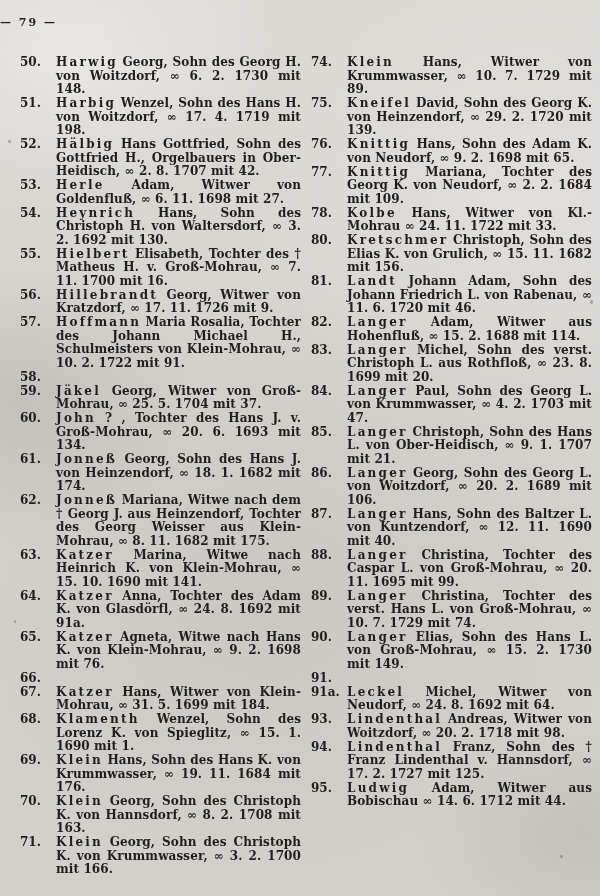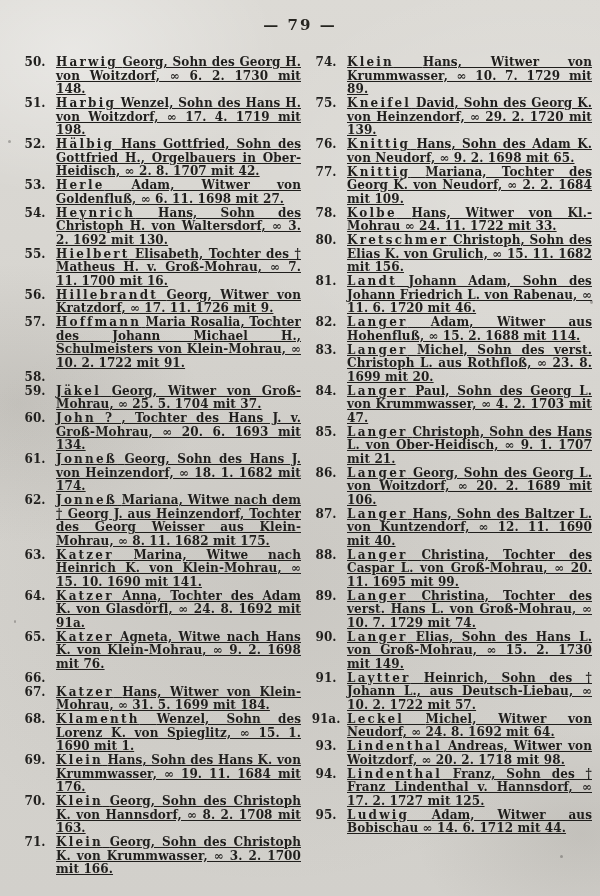--- a/index.html
+++ b/index.html
@@ -14,37 +14,37 @@
       radial-gradient(ellipse 500px 420px at 45% 65%, rgba(108,104,96,.10), transparent 72%),
       radial-gradient(ellipse 260px 200px at 3% 45%, rgba(100,96,88,.16), transparent 70%),
       radial-gradient(ellipse 240px 160px at 97% 93%, rgba(100,96,88,.14), transparent 70%),
       linear-gradient(180deg, #dcdad5 0%, #d6d4cf 40%, #d2d0cb 100%);
     font-family:"DejaVu Serif", serif;
     color:#201f1d;
   }
   .speck{position:absolute;border-radius:50%;background:rgba(60,58,54,.35);filter:blur(.4px);}
   .page-header{
     position:absolute;top:16px;left:0;width:100%;
-    text-align:center;
-    font-size:15px;font-weight:bold;letter-spacing:2px;
+    text-align:left;
+    font-size:11px;font-weight:bold;letter-spacing:2px;
     color:#25241f;
   }
   .columns{
     position:absolute;top:56px;left:20px;
     width:572px;
     display:flex;gap:10px;
     font-size:12px;font-weight:bold;line-height:13.5px;
   }
   .column{width:281px;}
   .entry{display:flex;margin:0 0 .5px 0;}
   .entry .num{
-    flex:none;width:30px;text-align:center;padding-right:6px;
+    flex:none;width:30px;text-align:left;padding-right:6px;
     white-space:nowrap;
   }
-  .entry .body{flex:1;text-align:justify;text-decoration:underline;}
+  .entry .body{flex:1;text-align:justify;}
   .entry .name{letter-spacing:2.2px;}
   .entry .rest{letter-spacing:.1px;}
 </style>
 </head>
 <body>
 
 <div class="page">
 
   <div class="page-header">— 79 —</div>
 
@@ -241,21 +241,20 @@
     <span class="body"><span class="name">Langer</span> <span class="rest">Christina, Tochter des verst. Hans L. von Groß-Mohrau, ∞ 10. 7. 1729 mit 74.</span></span>
   </div>
 
   <div class="entry">
     <span class="num">90.</span>
     <span class="body"><span class="name">Langer</span> <span class="rest">Elias, Sohn des Hans L. von Groß-Mohrau, ∞ 15. 2. 1730 mit 149.</span></span>
   </div>
 
   <div class="entry">
     <span class="num">91.</span>
-    <span class="body"><span class="name">Laytter</span> <span class="rest">Heinrich, Sohn des † Johann L., aus Deutsch-Liebau, ∞ 10. 2. 1722 mit 57.</span></span>
   </div>
 
   <div class="entry">
     <span class="num">91a.</span>
     <span class="body"><span class="name">Leckel</span> <span class="rest">Michel, Witwer von Neudorf, ∞ 24. 8. 1692 mit 64.</span></span>
   </div>
 
 
   <div class="entry">
     <span class="num">93.</span>

